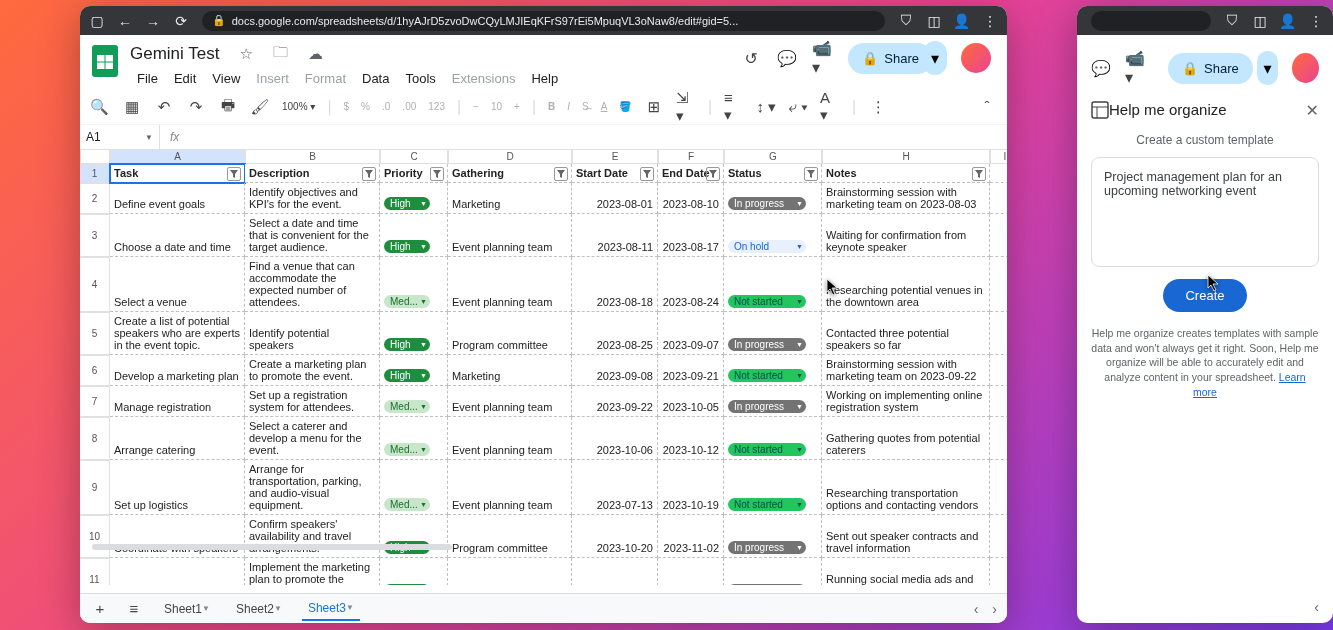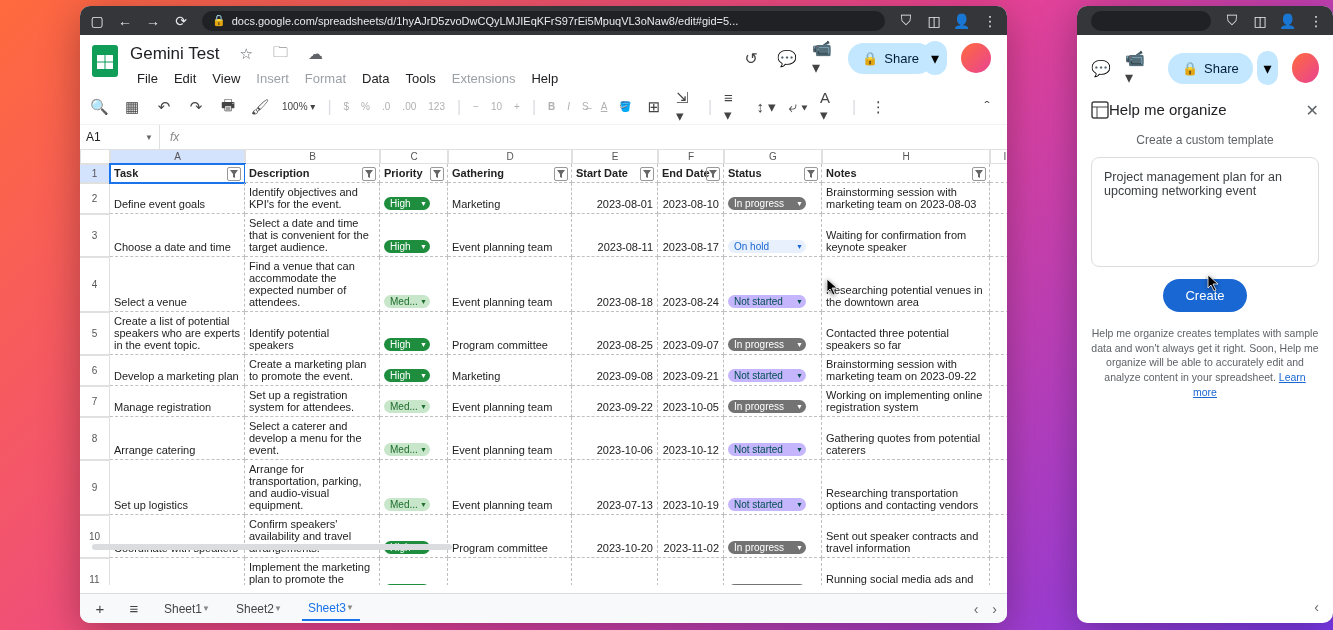--- a/index.html
+++ b/index.html
@@ -44,21 +44,21 @@
 .cell{border-right:1px dashed #c0c0c0;border-bottom:1px dashed #c0c0c0;padding:3px 4px;font-size:11px;color:#222;display:flex;align-items:flex-end;position:relative;overflow:hidden}
 .hdr-cell{font-weight:bold;background:#fff;align-items:flex-start}
 .hdr-cell .filter{position:absolute;right:3px;top:3px;width:14px;height:14px;border:1px solid #999;border-radius:2px;display:flex;align-items:center;justify-content:center}
 .sel-cell{outline:2px solid #1a73e8;outline-offset:-1px}
 .pill{border-radius:10px;padding:1px 6px;font-size:10px;display:inline-flex;align-items:center;gap:3px;position:relative}
 .pill .pcaret{font-size:7px;position:absolute;right:3px}
 .pill.high{background:#1e8e3e;color:#fff;width:46px}
 .pill.med{background:#c8e6c9;color:#1e6e2e;width:46px}
 .pill.inprog{background:#737373;color:#fff;width:78px}
 .pill.hold{background:#e8f0fe;color:#1967d2;width:78px}
-.pill.nstart{background:#c4b5fd;color:#004d4d;width:78px}
+.pill.nstart{background:#22c55e;color:#004d4d;width:78px}
 .date-cell{justify-content:flex-end}
 .sheet-tabs{position:absolute;bottom:0;left:0;right:0;height:30px;border-top:1px solid #dadce0;background:#f8f9fa;display:flex;align-items:center;padding:0 10px;gap:14px}
 .tab{font-size:12px;color:#444;display:flex;align-items:center;gap:0;padding:4px 6px}
 .tab.active{color:#1a73e8;font-weight:500;border-bottom:2px solid #1a73e8}
 .tab .tcaret{font-size:8px;color:#888}
 .tabs-right{margin-left:auto;display:flex;gap:14px;color:#666;font-size:14px}
 .scroll-hint{position:absolute;bottom:33px;left:12px;right:12px;height:8px}
 .score-thumb{position:absolute;left:0;width:360px;height:6px;background:#dadce0;border-radius:3px}
 .cursor{position:absolute;width:14px;height:18px;z-index:100}
 .cursor svg{filter:drop-shadow(0 1px 2px rgba(0,0,0,.5))}

